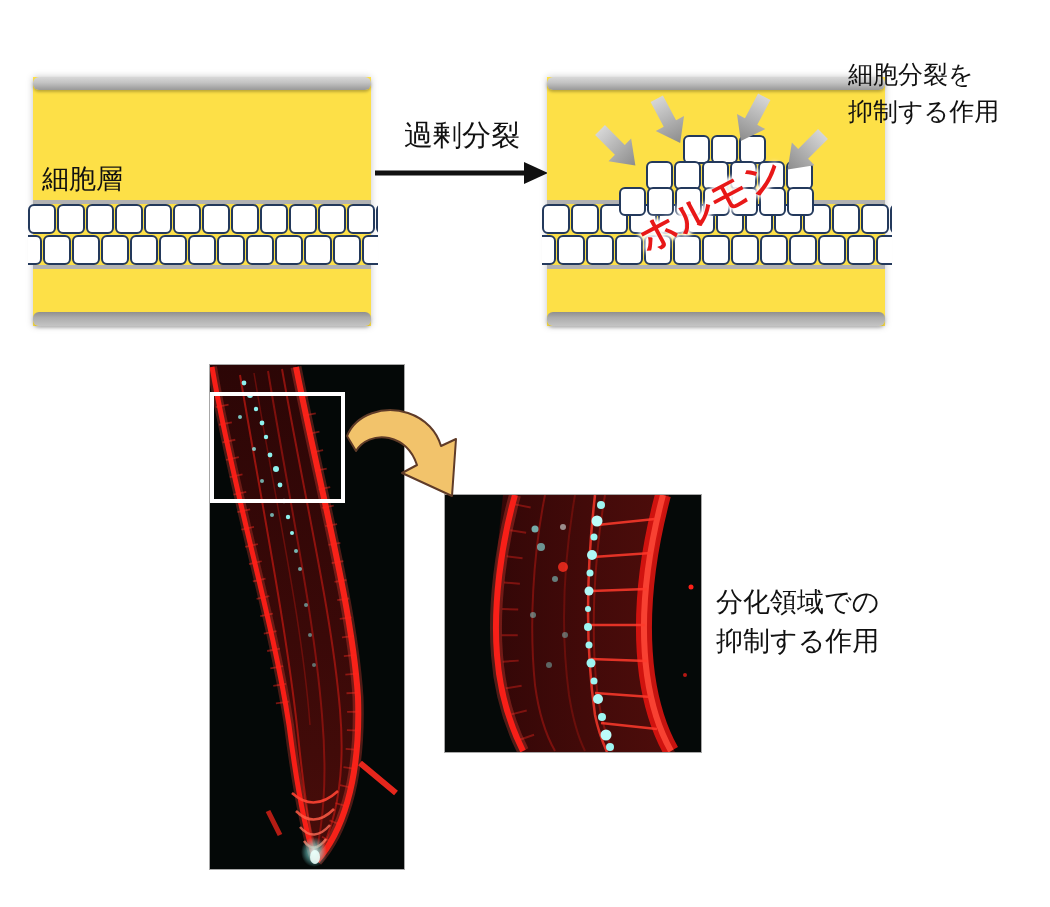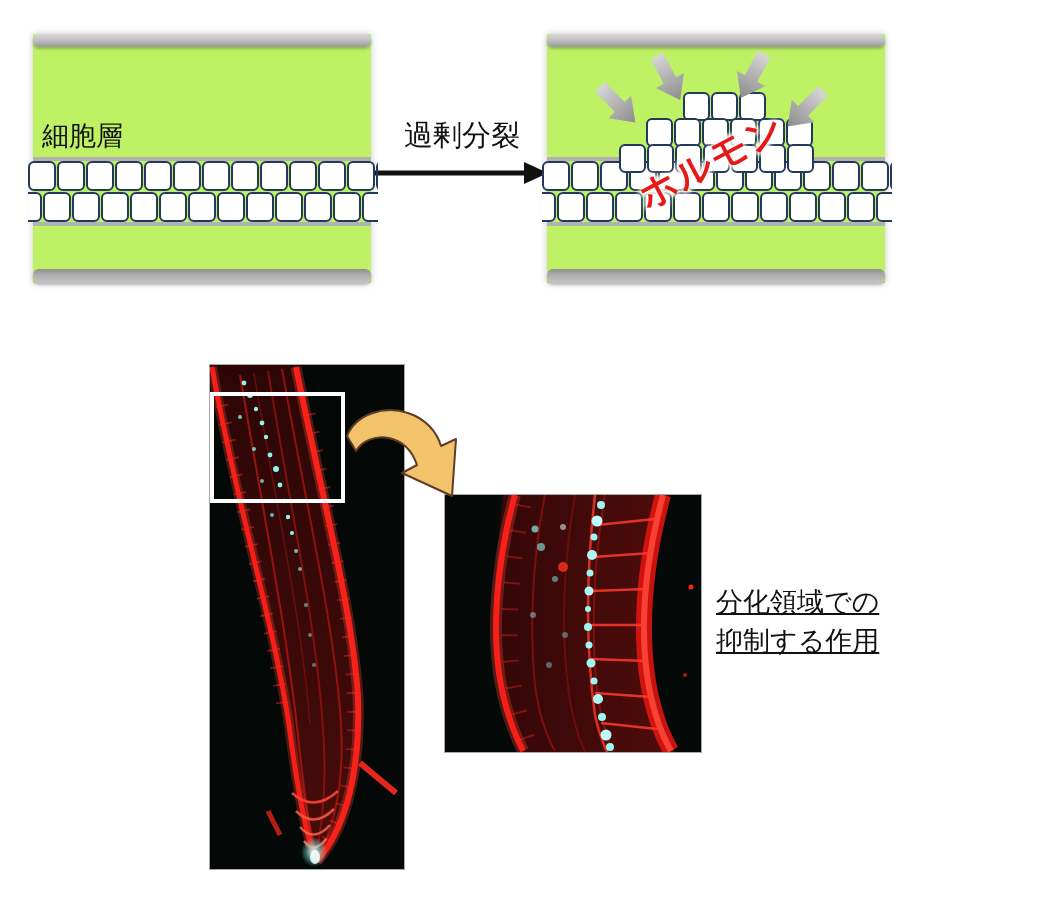--- a/index.html
+++ b/index.html
@@ -1,21 +1,21 @@
 <!DOCTYPE html>
 <html><head>
 <meta charset="utf-8">
 <style>
   html,body{margin:0;padding:0;background:#fff;}
   #stage{position:relative;width:1050px;height:907px;background:#fff;overflow:hidden;
          font-family:"Liberation Sans","DejaVu Sans",sans-serif;color:#111;}
 
   
-  .panel{position:absolute;width:338px;height:249px;background:#bef264;
-         box-shadow:0 0 7px rgba(0,0,0,.22);}
+  .panel{position:absolute;width:338px;height:249px;background:#fde047;
+         box-shadow:0 0 7px rgba(0,0,0,.22);margin-top:43px;}
   .bar{position:absolute;left:0;right:0;height:13px;border-radius:6px;}
   .bar.top{top:0;background:linear-gradient(180deg,#d8d8d8 0%,#c2c2c2 45%,#999 100%);
            box-shadow:0 2px 3px rgba(0,0,0,.25);}
   .bar.bottom{bottom:0;height:14px;background:linear-gradient(180deg,#8f8f8f 0%,#acacac 40%,#c4c4c4 100%);
            box-shadow:0 2px 3px rgba(0,0,0,.2);}
   .gline{position:absolute;height:4px;background:#b2b2b2;}
   .cells-clip{position:absolute;top:127px;left:-5px;width:350px;height:61px;overflow:hidden;z-index:1;}
   .cell-row{display:flex;gap:1px;}
   .cell{flex:none;width:28px;height:30px;background:#fff;border:2px solid #23395c;
         border-radius:6px;box-sizing:border-box;}
@@ -28,21 +28,21 @@
   .transition-label{left:378px;top:116px;width:168px;text-align:center;font-size:29px;}
   .caption-right{left:848px;top:56px;font-size:25px;line-height:37px;z-index:9;}
   .hormone{left:55px;top:102px;width:220px;text-align:center;z-index:5;
            font-size:37px;font-weight:700;color:#e81818;letter-spacing:2px;
            transform:rotate(-28deg);
            text-shadow:-2px -2px 4px #fff,2px -2px 4px #fff,-2px 2px 4px #fff,2px 2px 4px #fff,0 0 10px #fff;}
   .arrows-svg{position:absolute;left:20px;top:10px;z-index:4;pointer-events:none;}
 
   
   .root-label{left:177px;top:320px;font-size:28px;}
-  .caption-bottom{left:716px;top:583px;font-size:27px;line-height:39px;text-decoration:underline;}
+  .caption-bottom{left:716px;top:583px;font-size:27px;line-height:39px;}
   .photo{position:absolute;background:#000;outline:1px solid #a8a8a8;}
   #root-photo{left:210px;top:365px;width:194px;height:504px;}
   #inset-photo{left:445px;top:495px;width:256px;height:257px;}
   .highlight-box{position:absolute;left:210px;top:392px;width:135px;height:111px;
                  border:4px solid #fff;box-sizing:border-box;z-index:6;}
   .gold-arrow{position:absolute;left:342px;top:402px;z-index:7;}
   .transition-arrow{position:absolute;left:372px;top:158px;}
 </style>
 </head>
 <body>
@@ -175,20 +175,24 @@
           <div class="cell"></div>
           <div class="cell"></div>
         </div>
     </div>
     <div class="gline" style="left:0;right:0;top:188px;"></div>
     <div class="bar bottom"></div>
 
     <div class="jp hormone">ホルモン</div>
   </div>
 
+  <div class="jp caption-right">
+    <div>細胞分裂を</div>
+    <div>抑制する作用</div>
+  </div>
 
 
   <div class="photo" id="root-photo">
     <svg width="194" height="504" viewBox="0 0 194 504">
       <defs>
         <linearGradient id="rg" x1="0" y1="0" x2="0" y2="1">
           <stop offset="0" stop-color="#2c0606"></stop>
             <stop offset=".55" stop-color="#3a0908"></stop>
             <stop offset="1" stop-color="#480d0a"></stop>
         </linearGradient>

